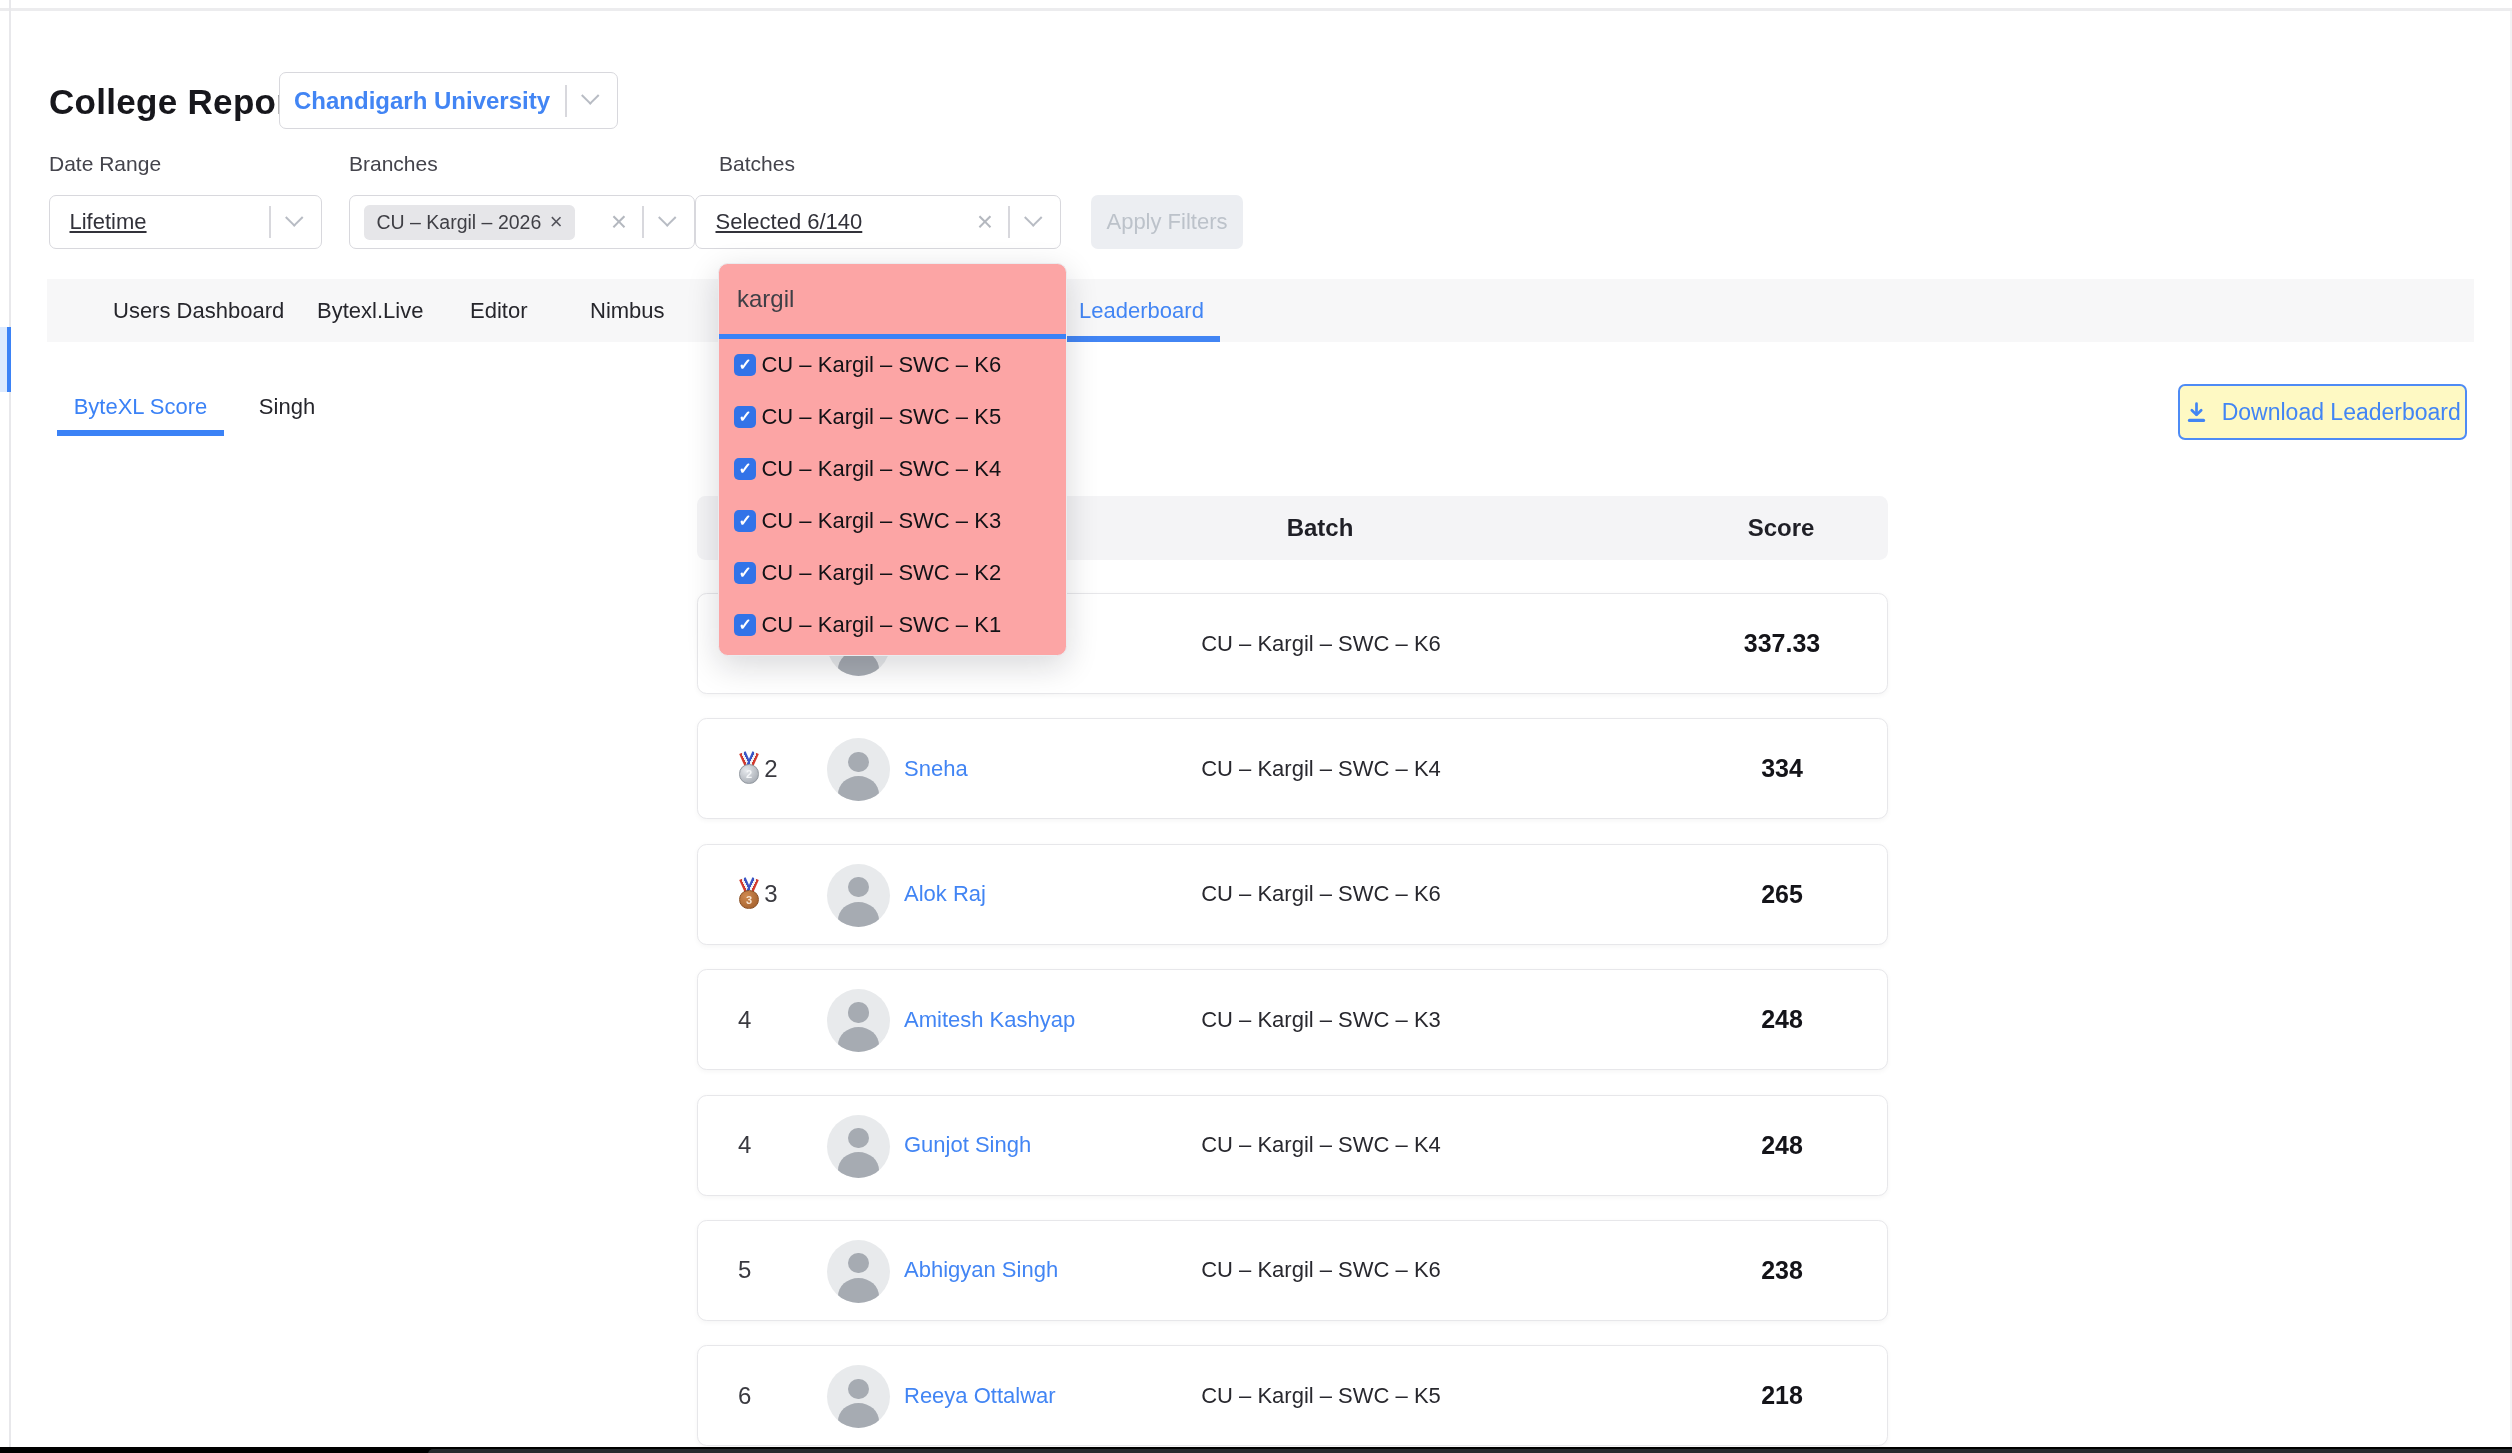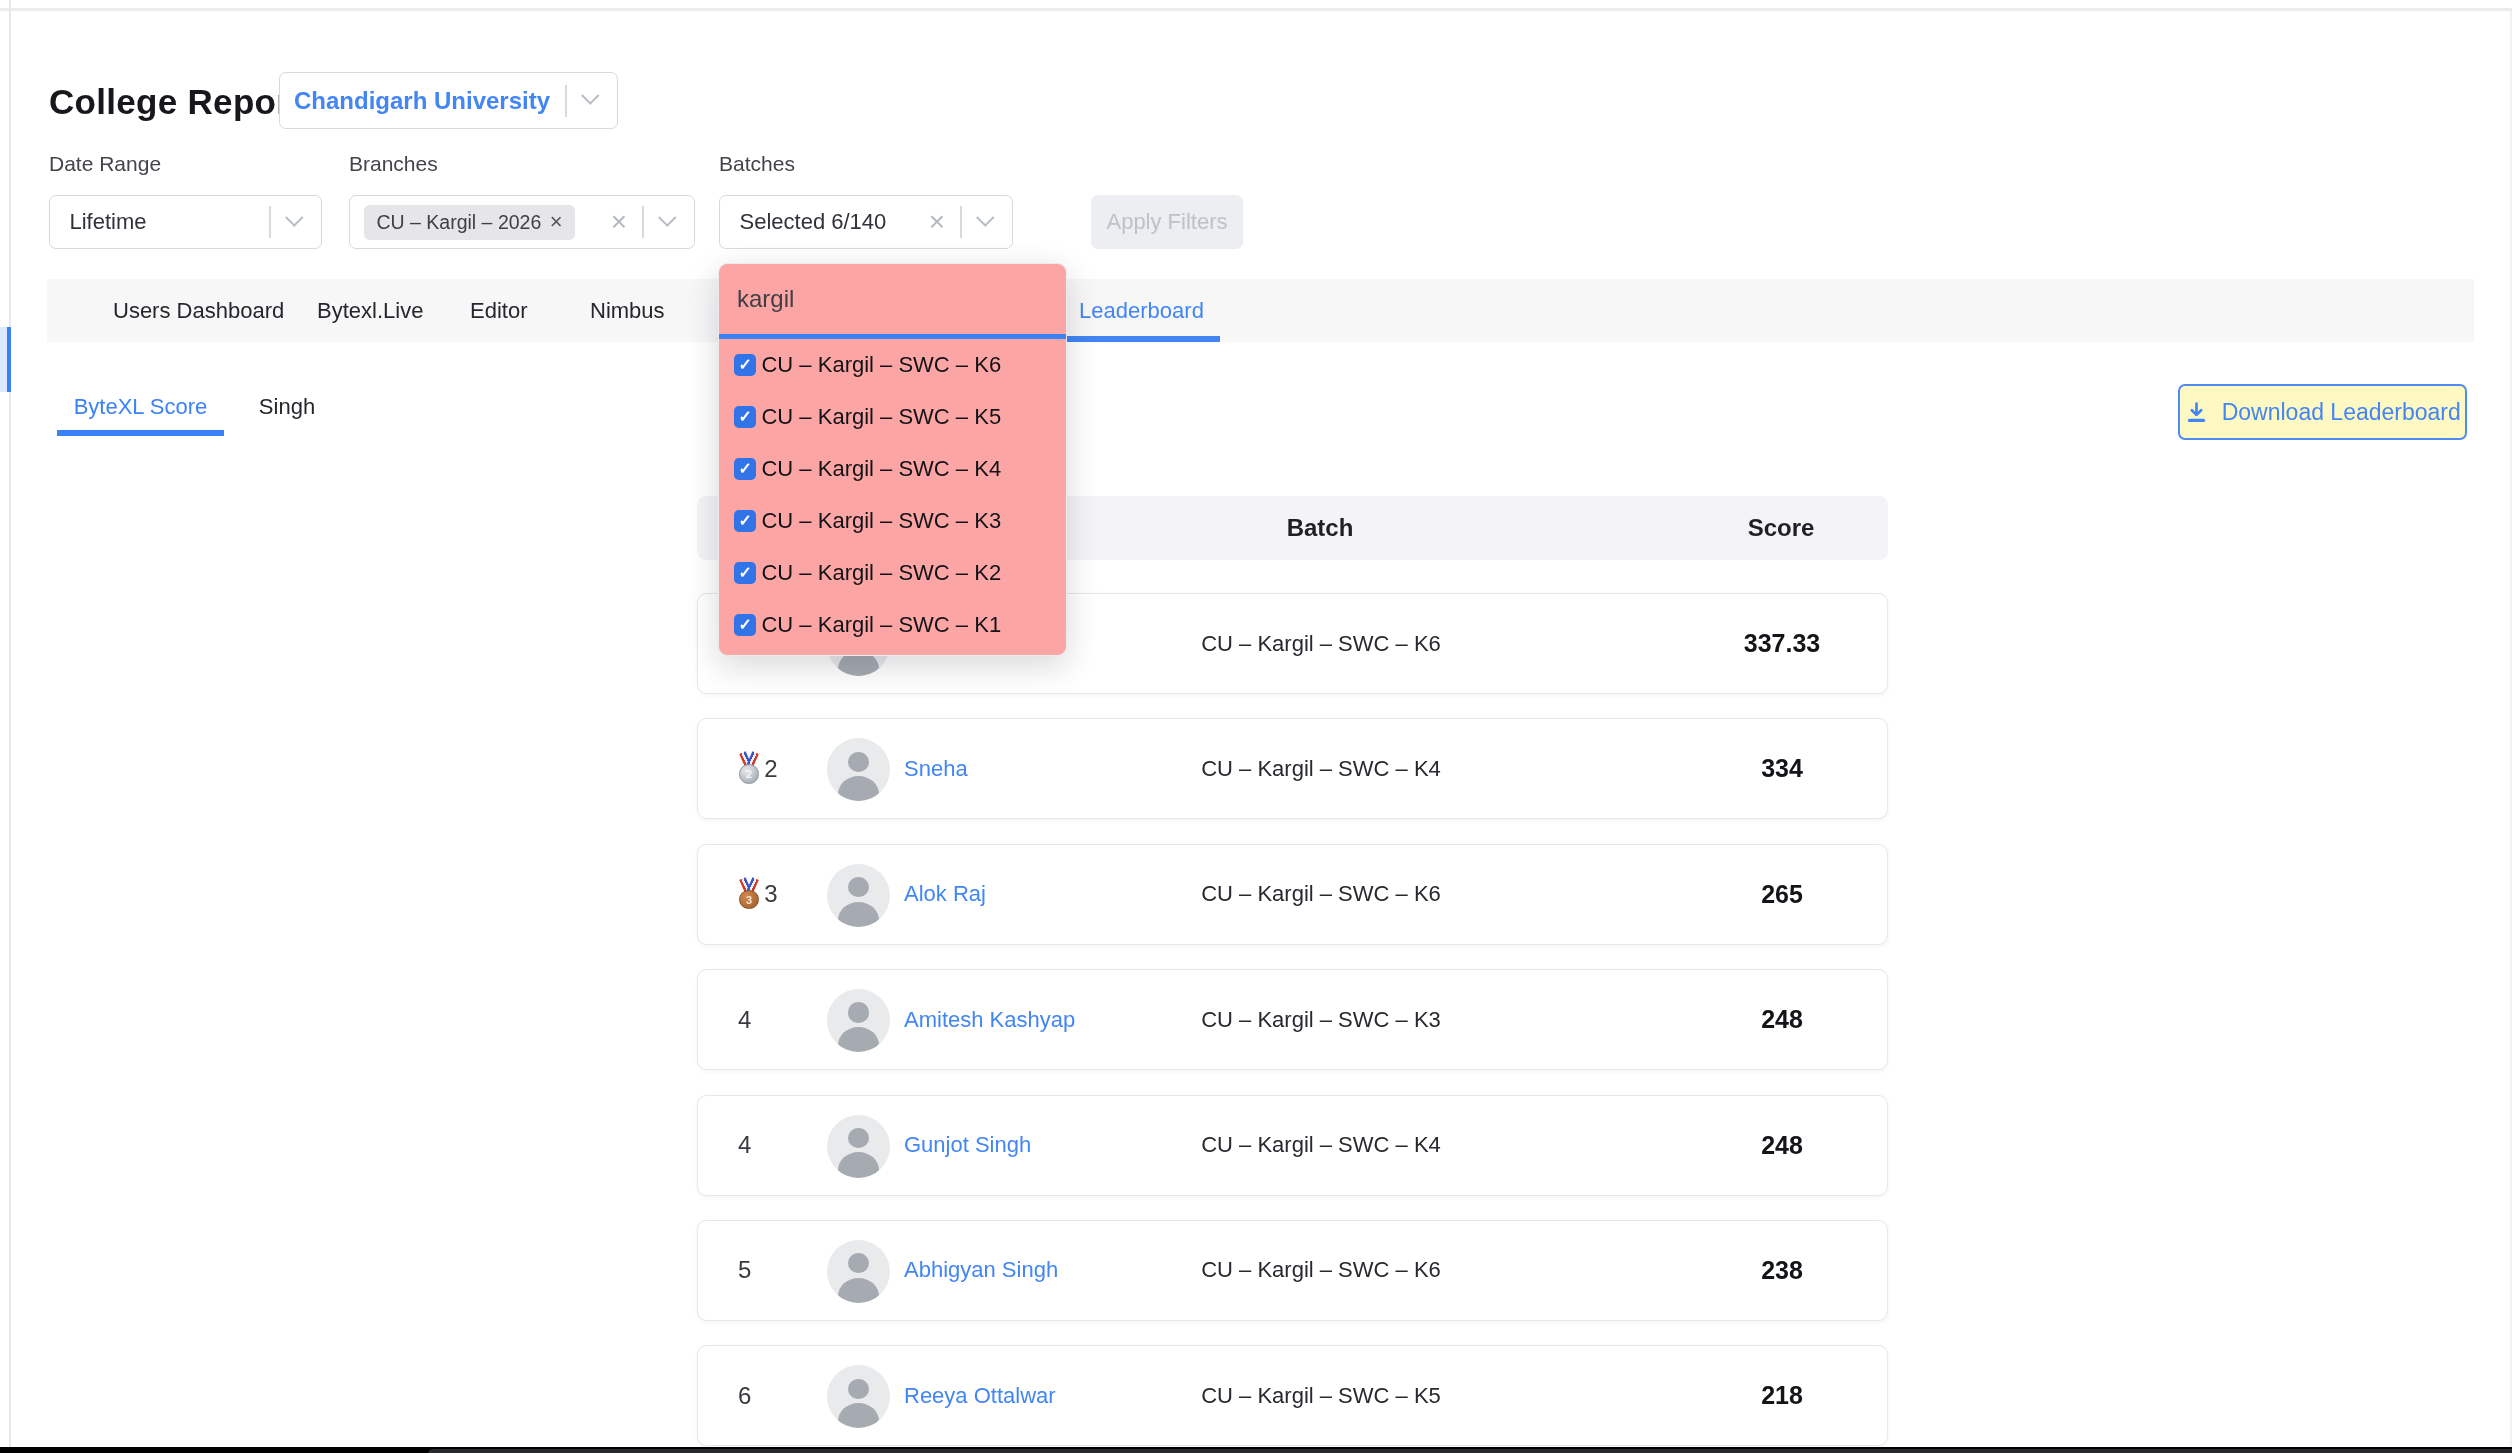--- a/index.html
+++ b/index.html
@@ -24,22 +24,22 @@
   .chev { width:12.5px; height:12.5px; border-right:2.1px solid #b8bcc4; border-bottom:2.1px solid #b8bcc4;
           transform:rotate(45deg) translate(-2.1px,-2.1px); margin:0 21px 4.2px 16.7px; flex:0 0 auto; }
 
   
   .flabel { top:152px; font-size:21px; color:#44444c; }
   .fl-date { left:49px; } .fl-branch { left:349px;text-align:center; } .fl-batch { left:719px; }
   .sel { top:195px; height:54px; border:1.4px solid #d8d8dd; border-radius:7px; background:#fff;
          display:flex; align-items:center; }
   .sel-date   { left:49px;  width:273px; }
   .sel-branch { left:349px; width:346px; }
-  .sel-batch  { left:719px; width:294px; }
-  .sel .val { padding-left:19.5px; font-size:22px; color:#32323a; flex:1; white-space:nowrap; }
+  .sel-batch  { left:695px; width:366px; }
+  .sel .val { padding-left:19.5px; font-size:22px; color:#32323a; flex:1; white-space:nowrap;text-decoration:underline; }
   .chip { margin-left:14px; height:35px; background:#e6e6e9; border-radius:5.6px; display:flex; align-items:center;
           padding:0 12.5px; gap:8.4px; flex:0 0 auto; }
   .chip .chip-txt { font-size:19.5px; color:#3f3f45; white-space:nowrap; }
   .chip .chip-x { font-size:22px; color:#53535b; line-height:1; }
   .clear-x { font-size:28px; color:#b4b8bf; line-height:1; margin-right:15.3px; }
   .sel .spacer { flex:1; }
   .apply-btn { left:1091px; top:195px; width:152px; height:54px; background:#eceef2; border:none; border-radius:7px;
                font-size:22px; font-weight:500; color:#bcc2ca; font-family:inherit; }
 
   

